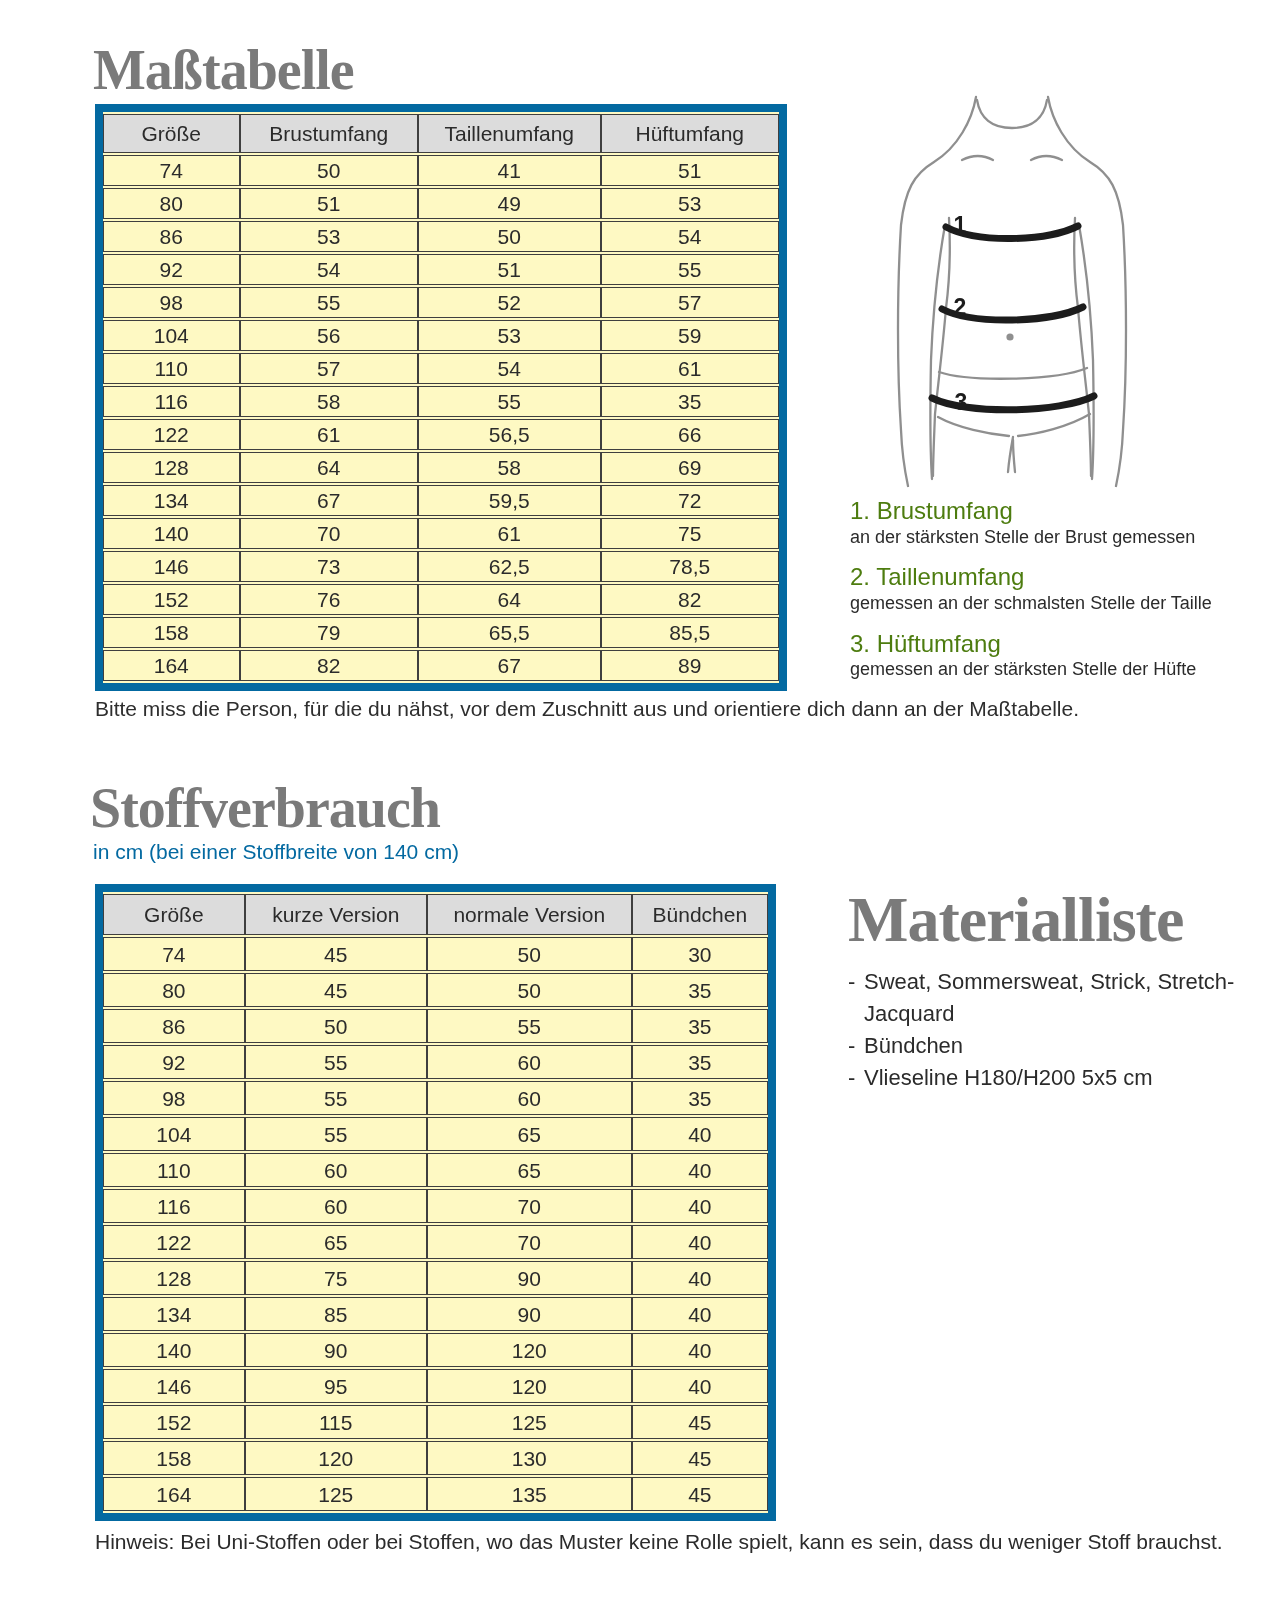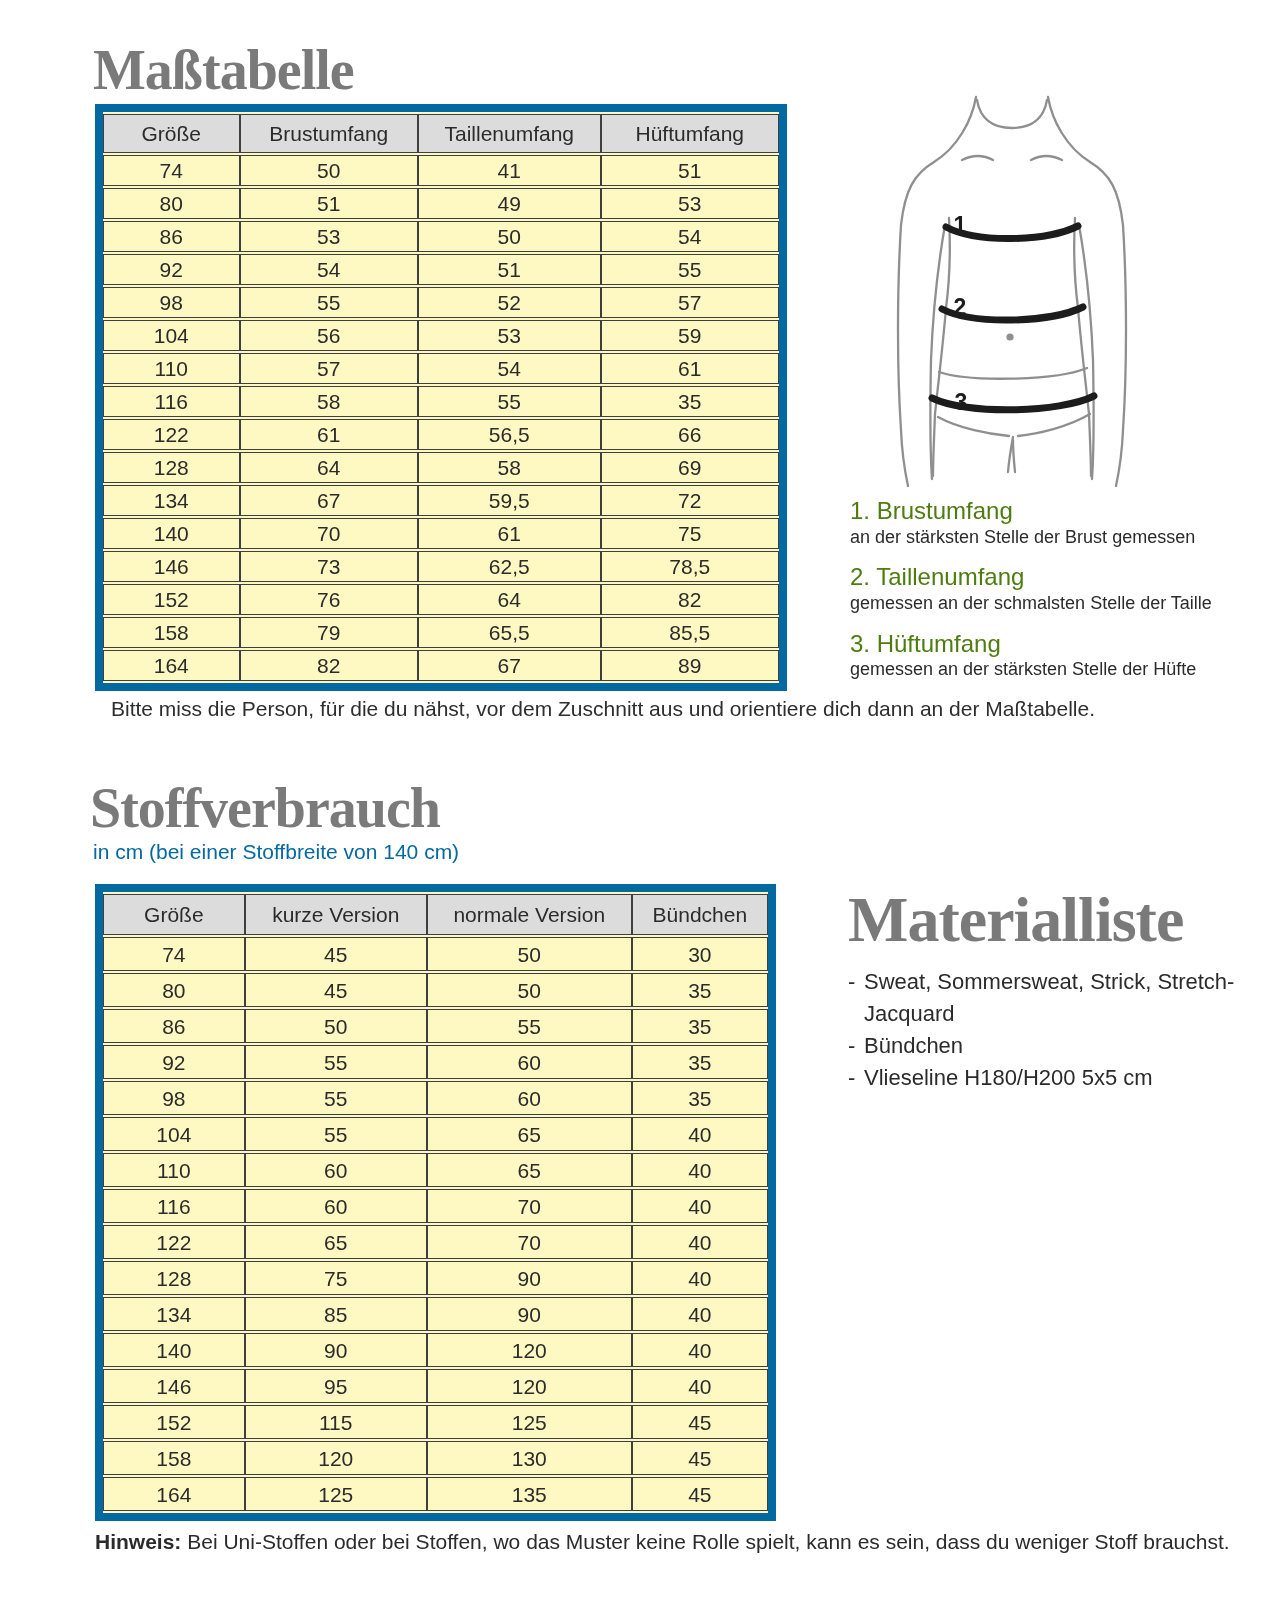--- a/index.html
+++ b/index.html
@@ -66,41 +66,41 @@
   #table-stoff col.c4 { width: 20.5%; }
 
   #figure { position: absolute; left: 850px; top: 80px; width: 417px; height: 430px; }
 
   #legend { position: absolute; left: 850px; top: 497px; width: 410px; }
   .legend-item { margin-bottom: 15px; }
   .legend-label { font-size: 24px; color: #4d7c0f; line-height: 1.2; }
   .legend-desc  { font-size: 18px; color: #2b2b2b; line-height: 1.25; }
 
   #measure-note {
-    position: absolute; left: 111px; top: 697px; width: 1080px;
+    position: absolute; left: 95px; top: 697px; width: 1080px;
     font-size: 21px; color: #2e2e2e;
   }
 
   #material { position: absolute; left: 848px; top: 888px; width: 410px; }
   #material .stencil-title { font-size: 64px; margin-bottom: 14px; }
   #material ul { list-style: none; }
   #material li {
     display: flex;
     font-size: 22px;
     line-height: 1.45;
     color: #2b2b2b;
   }
   #material li .dash { flex: 0 0 16px; }
   #material li .item-text { flex: 1; }
 
   #hinweis {
     position: absolute; left: 95px; top: 1530px; width: 1150px;
     font-size: 21px; color: #2b2b2b;
   }
-  #hinweis .b { font-weight: bold; margin-top: 36px; }
+  #hinweis .b { font-weight: normal; margin-top: 36px; }
 
   .figure-line { fill: none; stroke: #8f8f8f; stroke-width: 2.3; stroke-linecap: round; }
   .figure-band { fill: none; stroke: #1c1c1c; stroke-width: 7; stroke-linecap: round; }
   .figure-label { font-family: "Liberation Sans", sans-serif; font-size: 23px; font-weight: bold; fill: #1c1c1c; text-anchor: middle; }
 </style>
 </head>
 <body>
 
 <div class="page">
 

